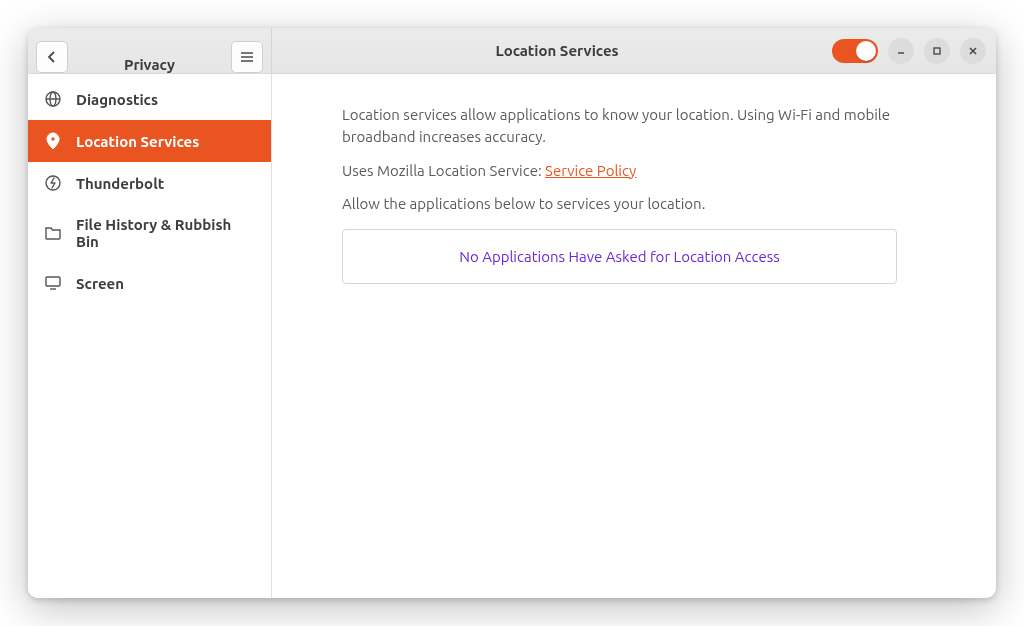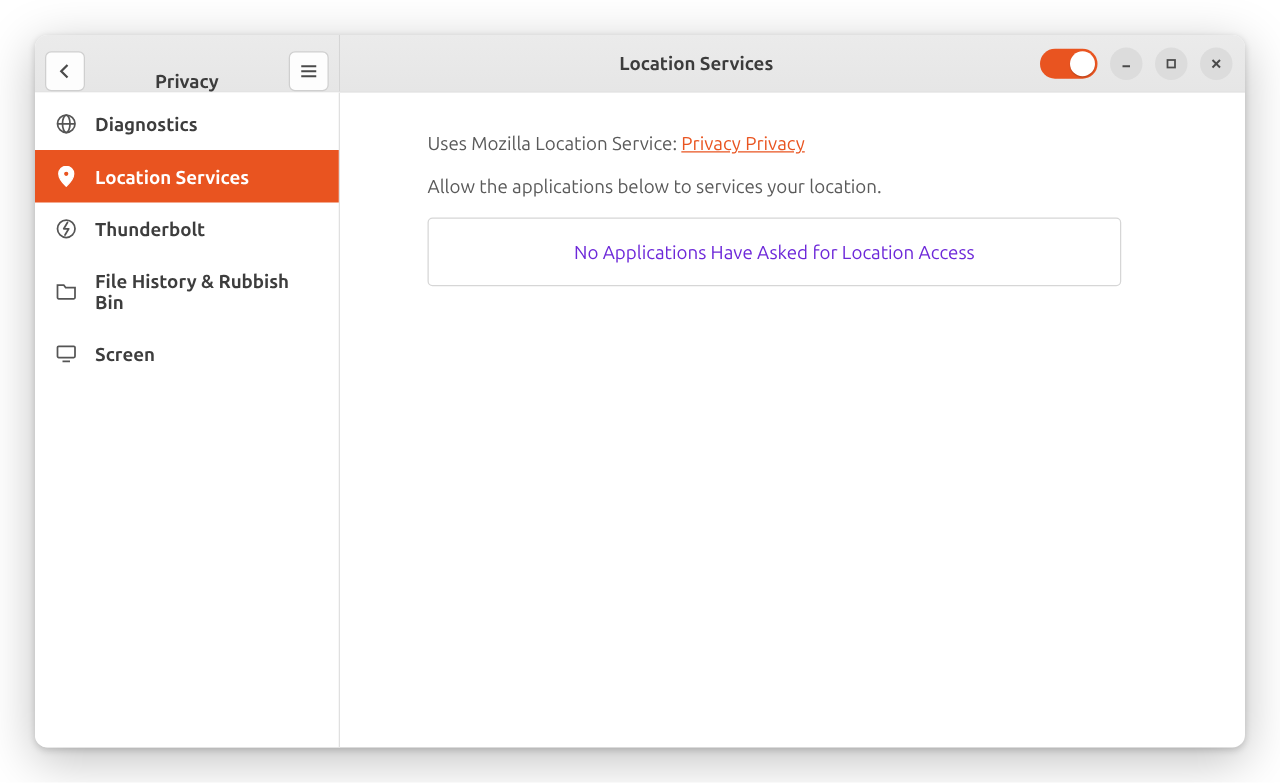--- a/index.html
+++ b/index.html
@@ -242,22 +242,23 @@
             </svg>
         </span>
         <span>Screen</span>
       </div>
 
 
     </div>
 
     <div class="content">
       <div class="desc">
+        <p>Location services allow applications to know your location. Using Wi-Fi and mobile broadband increases accuracy.</p>
         <p>
-          <span>Uses Mozilla Location Service: </span><a href="#" class="link">Privacy Privacy</a>
+          <span>Uses Mozilla Location Service: </span><a href="#" class="link">Service Policy</a>
         </p>
         <p>Allow the applications below to services your location.</p>
       </div>
       <div class="app-box">No Applications Have Asked for Location Access</div>
     </div>
 
   </div>
 
 </div>
 

